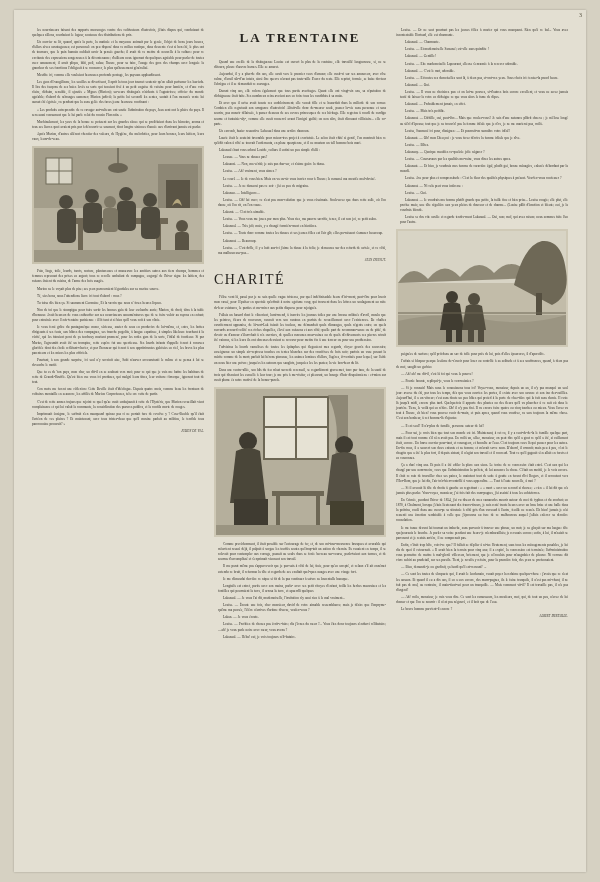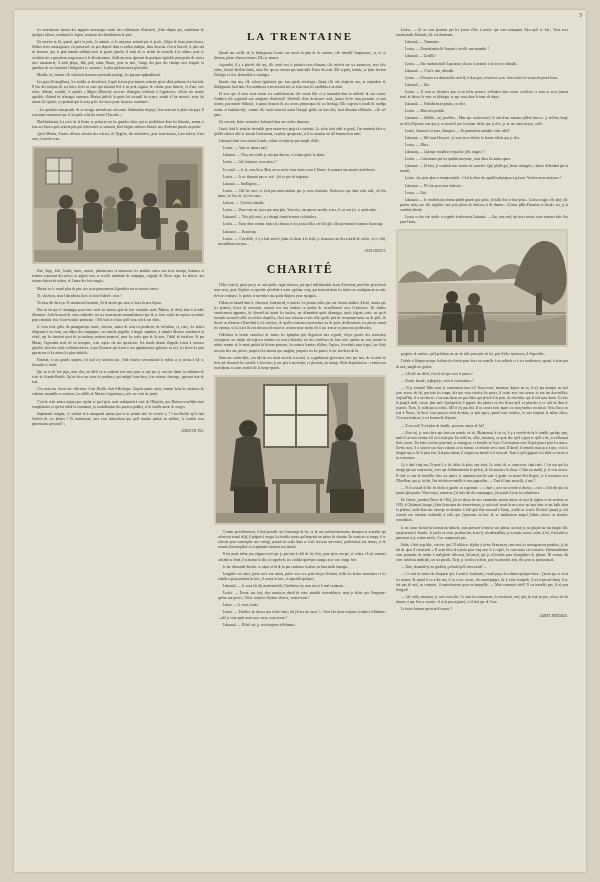--- a/index.html
+++ b/index.html
@@ -43,29 +43,29 @@
     color:#33302a;
     word-spacing:0.2px;
     hyphens:auto;
   }
   .col p{margin:0 0 2px 0;text-indent:5px;}
   .title{
     text-align:center;
     font-family:"Liberation Serif", serif;
     font-weight:bold;
     letter-spacing:2px;
-    font-size:11px;
-    margin:0 0 6px 0;
+    font-size:13px;
+    margin:0 0 12px 0;
     color:#272520;
   }
   .subtitle{
-    text-align:center;
-    font-weight:bold;
+    text-align:left;
+    font-weight:normal;
     letter-spacing:1.5px;
-    font-size:12px;
+    font-size:14px;
     margin:6px 0 5px 0;
     color:#272520;
   }
   .sig{
     text-align:right;
     font-variant:small-caps;
     font-size:3.6px;
     margin:2px 0 4px 0;
     font-style:italic;
   }

